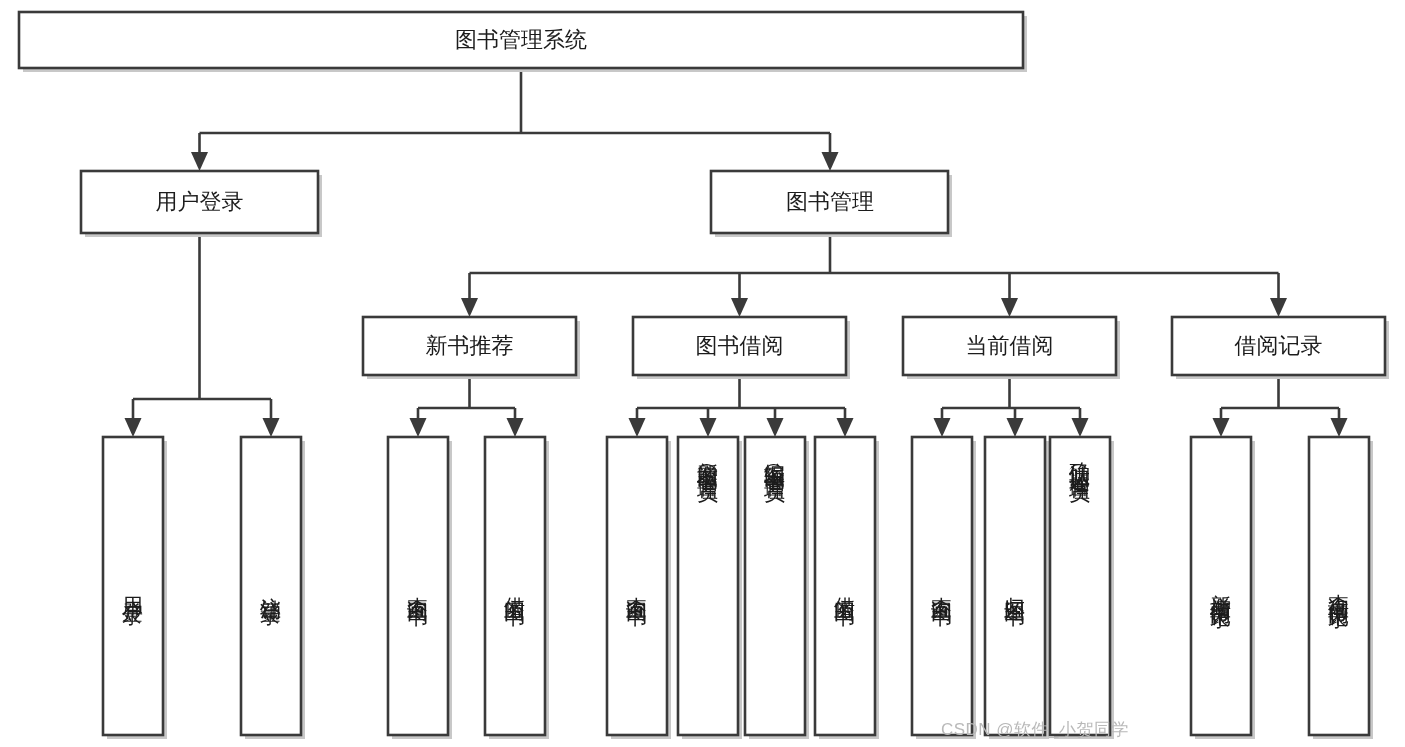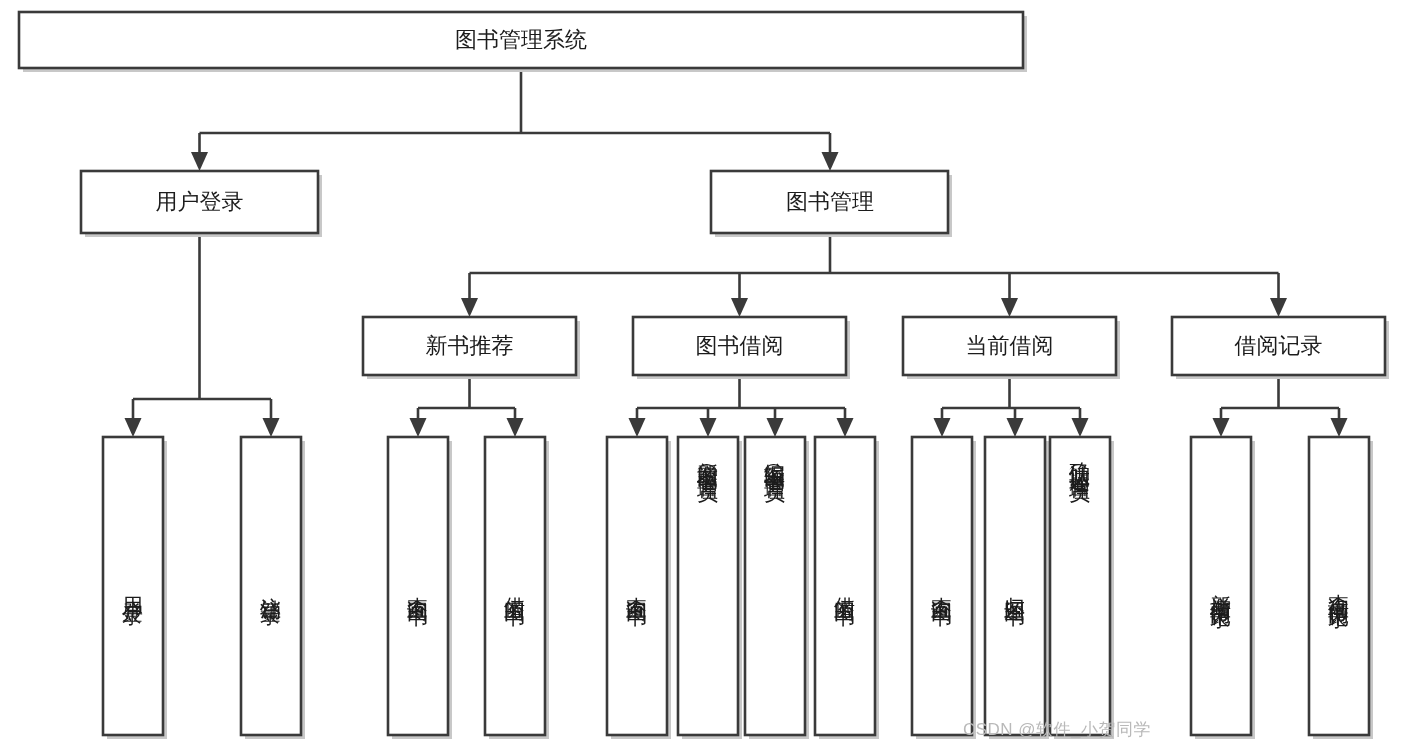--- a/index.html
+++ b/index.html
@@ -65,21 +65,21 @@
     letter-spacing: 3px;
     display: flex;
     align-items: center;
     justify-content: center;
     text-align: center;
     white-space: nowrap;
     pointer-events: none;
   }
   .watermark {
     position: absolute;
-    right: 4px;
+    right: 26px;
     bottom: 6px;
     font-family: "Liberation Sans", "DejaVu Sans", sans-serif;
     font-size: 17px;
     color: #b9b9b9;
     white-space: nowrap;
     letter-spacing: 0.5px;
   }
 </style>
 </head>
 <body>

